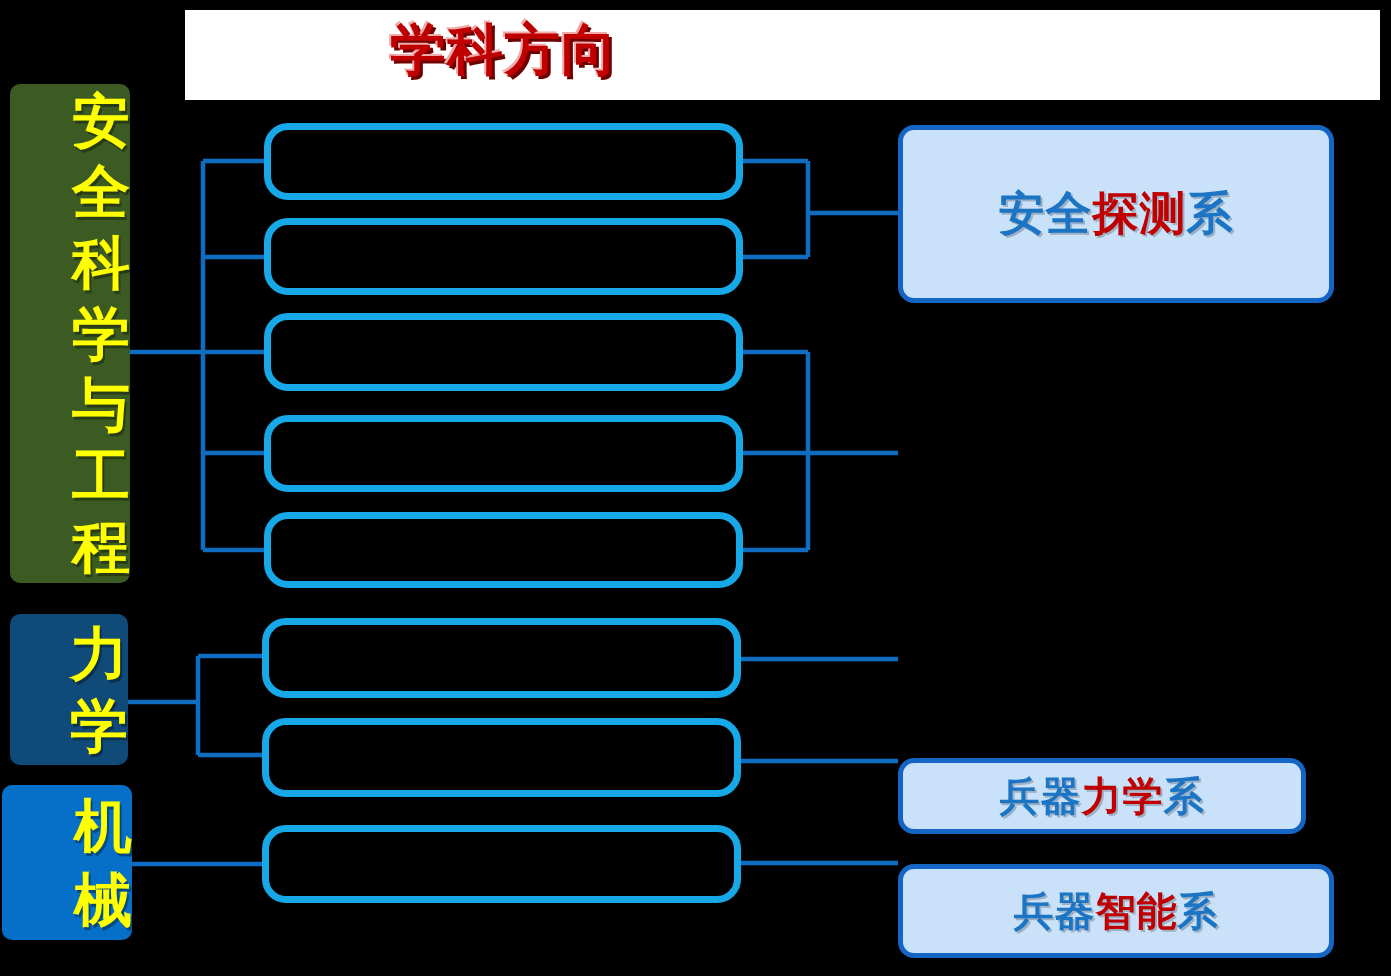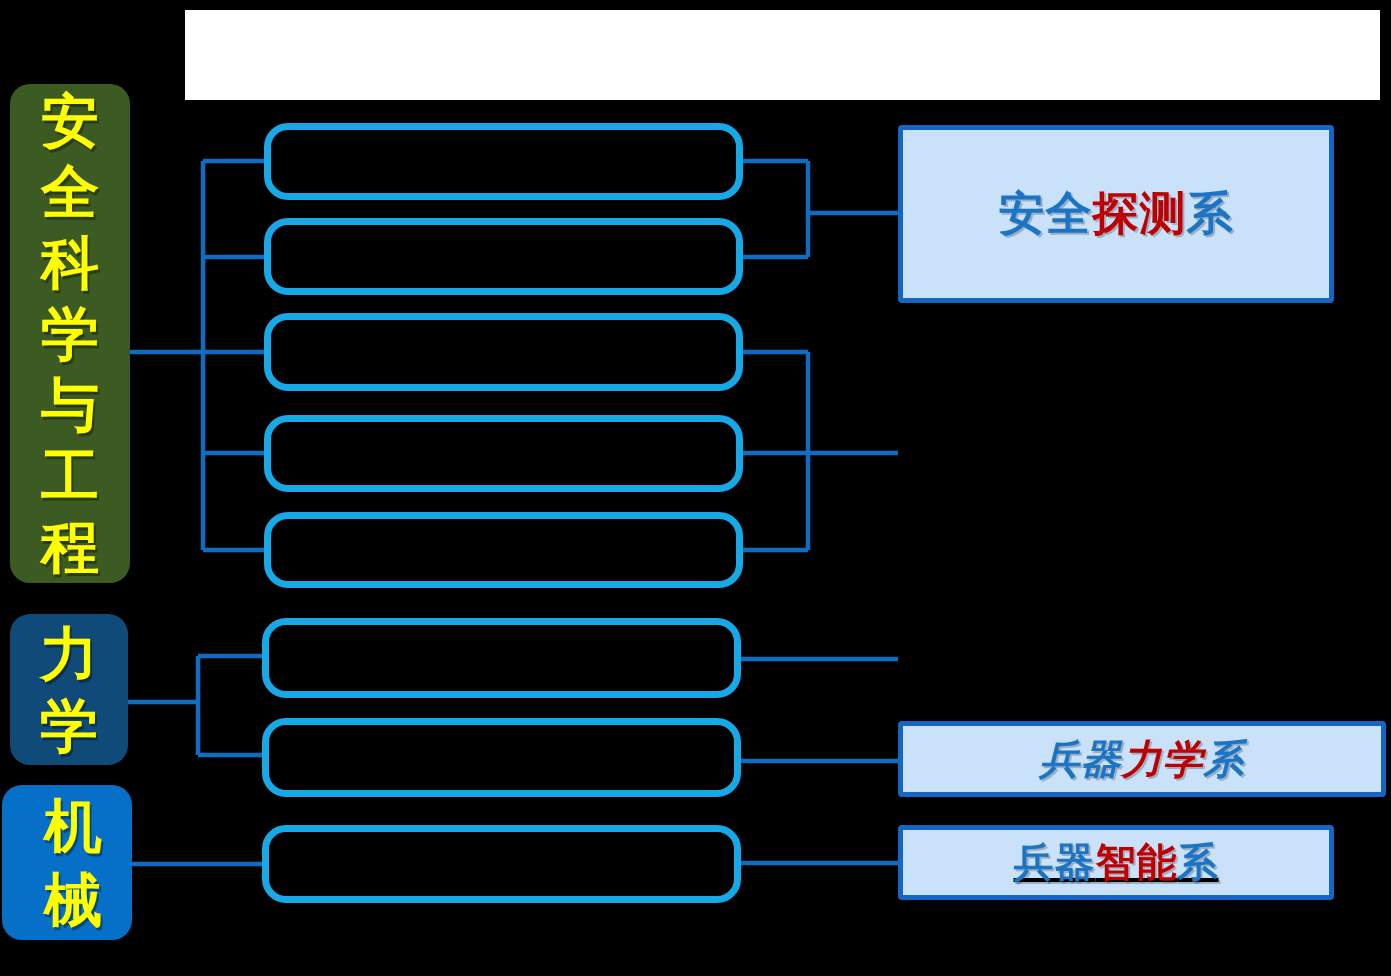--- a/index.html
+++ b/index.html
@@ -12,38 +12,38 @@
   .header-bar{
     position:absolute;left:185px;top:10px;width:1195px;height:90px;background:#FFFFFF;
   }
   .title{
     position:absolute;top:18px;height:64px;line-height:64px;text-align:center;
     font-size:56px;font-weight:900;color:#C00000;letter-spacing:1px;
     text-shadow:-2px -2px 0 #EFAAAA, 3px 3px 0 #6E0000;
     white-space:nowrap;
   }
   .cat-box{
-    position:absolute;border-radius:20px;display:flex;align-items:center;justify-content:center;
+    position:absolute;border-radius:10px;display:flex;align-items:center;justify-content:flex-end;
   }
   .cat-box--green{background:#3B5B23;}
   .cat-box--navy{background:#0F4A78;}
   .cat-box--blue{background:#0670C8;}
   .cat-label{
     display:block;width:1em;font-size:58px;line-height:71px;font-weight:900;color:#FFFF00;
     word-break:break-all;text-align:center;
     text-shadow:2px 3px 0 rgba(0,0,0,0.35);
   }
   .cat-box--navy .cat-label{line-height:72px;}
   .cat-box--blue .cat-label{line-height:74px;}
   .dir-box{
     position:absolute;box-sizing:border-box;border:7px solid #17A8E8;border-radius:24px;
     background:transparent;
   }
   .dept-box{
-    position:absolute;box-sizing:border-box;border:5px solid #1565C5;border-radius:4px;
+    position:absolute;box-sizing:border-box;border:5px solid #1565C5;border-radius:16px;
     background:#C9E1F9;display:flex;align-items:center;justify-content:center;
   }
   .dept-label{
     font-weight:900;white-space:nowrap;letter-spacing:1px;
     text-shadow:2px 2px 0 rgba(0,0,0,0.22);
   }
   .dept-label--big{font-size:46px;}
   .dept-label--small{font-size:40px;}
   .dept-label .part-blue{color:#1B74C4;}
   .dept-label .part-red{color:#C00000;}
@@ -78,20 +78,21 @@
     <path d="M198,656 H262"></path>
     <path d="M198,755 H262"></path>
     <path d="M741,659 H898"></path>
     <path d="M741,761 H898"></path>
 
     <path d="M128,864 H262"></path>
     <path d="M741,863 H898"></path>
   </svg>
 
   <div class="header-bar"></div>
+  <div class="title" style="left:344px;width:320px;">学科方向</div>
 
   <div class="cat-box cat-box--green" style="left:10px;top:84px;width:120px;height:499px;">
     <span class="cat-label">安全科学与工程</span>
   </div>
   <div class="cat-box cat-box--navy" style="left:10px;top:614px;width:118px;height:151px;">
     <span class="cat-label">力学</span>
   </div>
   <div class="cat-box cat-box--blue" style="left:2px;top:785px;width:118px;height:155px;padding-left:12px;">
     <span class="cat-label">机械</span>
   </div>
@@ -101,20 +102,20 @@
   <div class="dir-box" style="left:264px;top:313px;width:479px;height:78px;"></div>
   <div class="dir-box" style="left:264px;top:415px;width:479px;height:77px;"></div>
   <div class="dir-box" style="left:264px;top:512px;width:479px;height:76px;"></div>
   <div class="dir-box" style="left:262px;top:618px;width:479px;height:80px;"></div>
   <div class="dir-box" style="left:262px;top:718px;width:479px;height:79px;"></div>
   <div class="dir-box" style="left:262px;top:825px;width:479px;height:78px;"></div>
 
   <div class="dept-box" style="left:898px;top:125px;width:436px;height:178px;">
     <span class="dept-label dept-label--big"><span class="part-blue">安全</span><span class="part-red">探测</span><span class="part-blue">系</span></span>
   </div>
-  <div class="dept-box" style="left:898px;top:721px;width:488px;height:76px;font-style:italic;">
+  <div class="dept-box" style="left:898px;top:758px;width:408px;height:76px;">
     <span class="dept-label dept-label--small"><span class="part-blue">兵器</span><span class="part-red">力学</span><span class="part-blue">系</span></span>
   </div>
-  <div class="dept-box" style="left:898px;top:825px;width:436px;height:75px;text-decoration:underline;">
+  <div class="dept-box" style="left:898px;top:864px;width:436px;height:94px;">
     <span class="dept-label dept-label--small"><span class="part-blue">兵器</span><span class="part-red">智能</span><span class="part-blue">系</span></span>
   </div>
 
 </div>
 
 </body></html>

